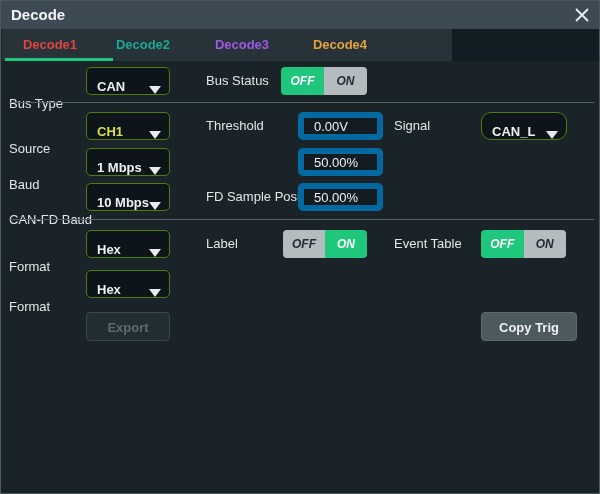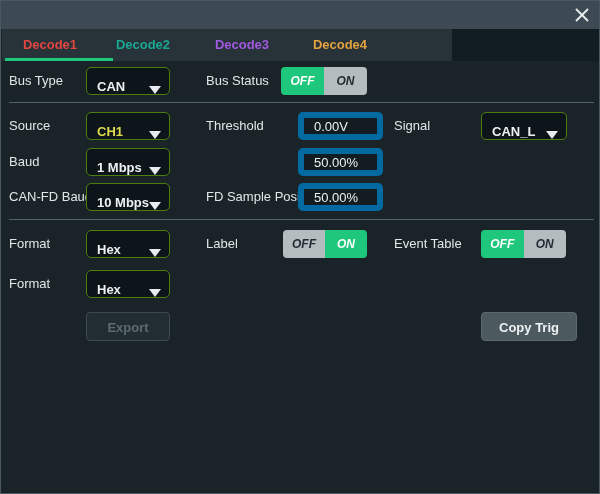--- a/index.html
+++ b/index.html
@@ -39,32 +39,33 @@
   .inputbox .val{font-size:13px;color:#eef1f2;white-space:nowrap;}
   .toggle{position:absolute;height:28px;width:86px;display:flex;border-radius:4px;overflow:hidden;cursor:pointer;font-style:italic;}
   .seg{flex:1;text-align:center;line-height:28px;font-size:12px;font-weight:bold;}
   .seg.on-green{background:#1fc77d;color:#ffffff;}
   .seg.off-gray{background:#b5bcc0;color:#212d33;}
   .divider{position:absolute;left:8px;width:585px;height:1px;background:#50616a;}
   .btn{position:absolute;height:29px;border-radius:4px;text-align:center;line-height:29px;font-size:13px;font-weight:bold;cursor:pointer;}
   #btn-export{left:85px;top:311px;width:84px;background:#222d32;border:1px solid #3d494f;color:#5b6b72;}
   #btn-copytrig{left:480px;top:311px;width:96px;background:#4c595f;border:1px solid #5c696f;color:#eef1f2;}
   
-  .c1l{left:8px;}  .c1v{left:85px;}
+  .c1l{left:8px;margin-top:23px;}  .c1v{left:85px;}
   .c2l{left:205px;}.c2v{left:297px;}
-  .c3l{left:393px;}.c3v{left:480px;}
+  .c3l{left:393px;}.c3v{left:480px;border-radius:10px;}
   .r1{top:66px;} .r2{top:111px;} .r3{top:147px;} .r4{top:182px;}
   .r5{top:229px;} .r6{top:269px;}
 </style>
 </head>
 <body>
 
 <div id="dialog">
 
   <div id="titlebar">
+    <div id="title">Decode</div>
     <div id="close">
       <svg width="16" height="16" viewBox="0 0 16 16">
         <line x1="2" y1="2" x2="14" y2="14" stroke="#eceff0" stroke-width="1.8"></line>
         <line x1="14" y1="2" x2="2" y2="14" stroke="#eceff0" stroke-width="1.8"></line>
       </svg>
     </div>
   </div>
 
   <div id="tabstrip"></div>
   <div id="tabstrip-right"></div>

